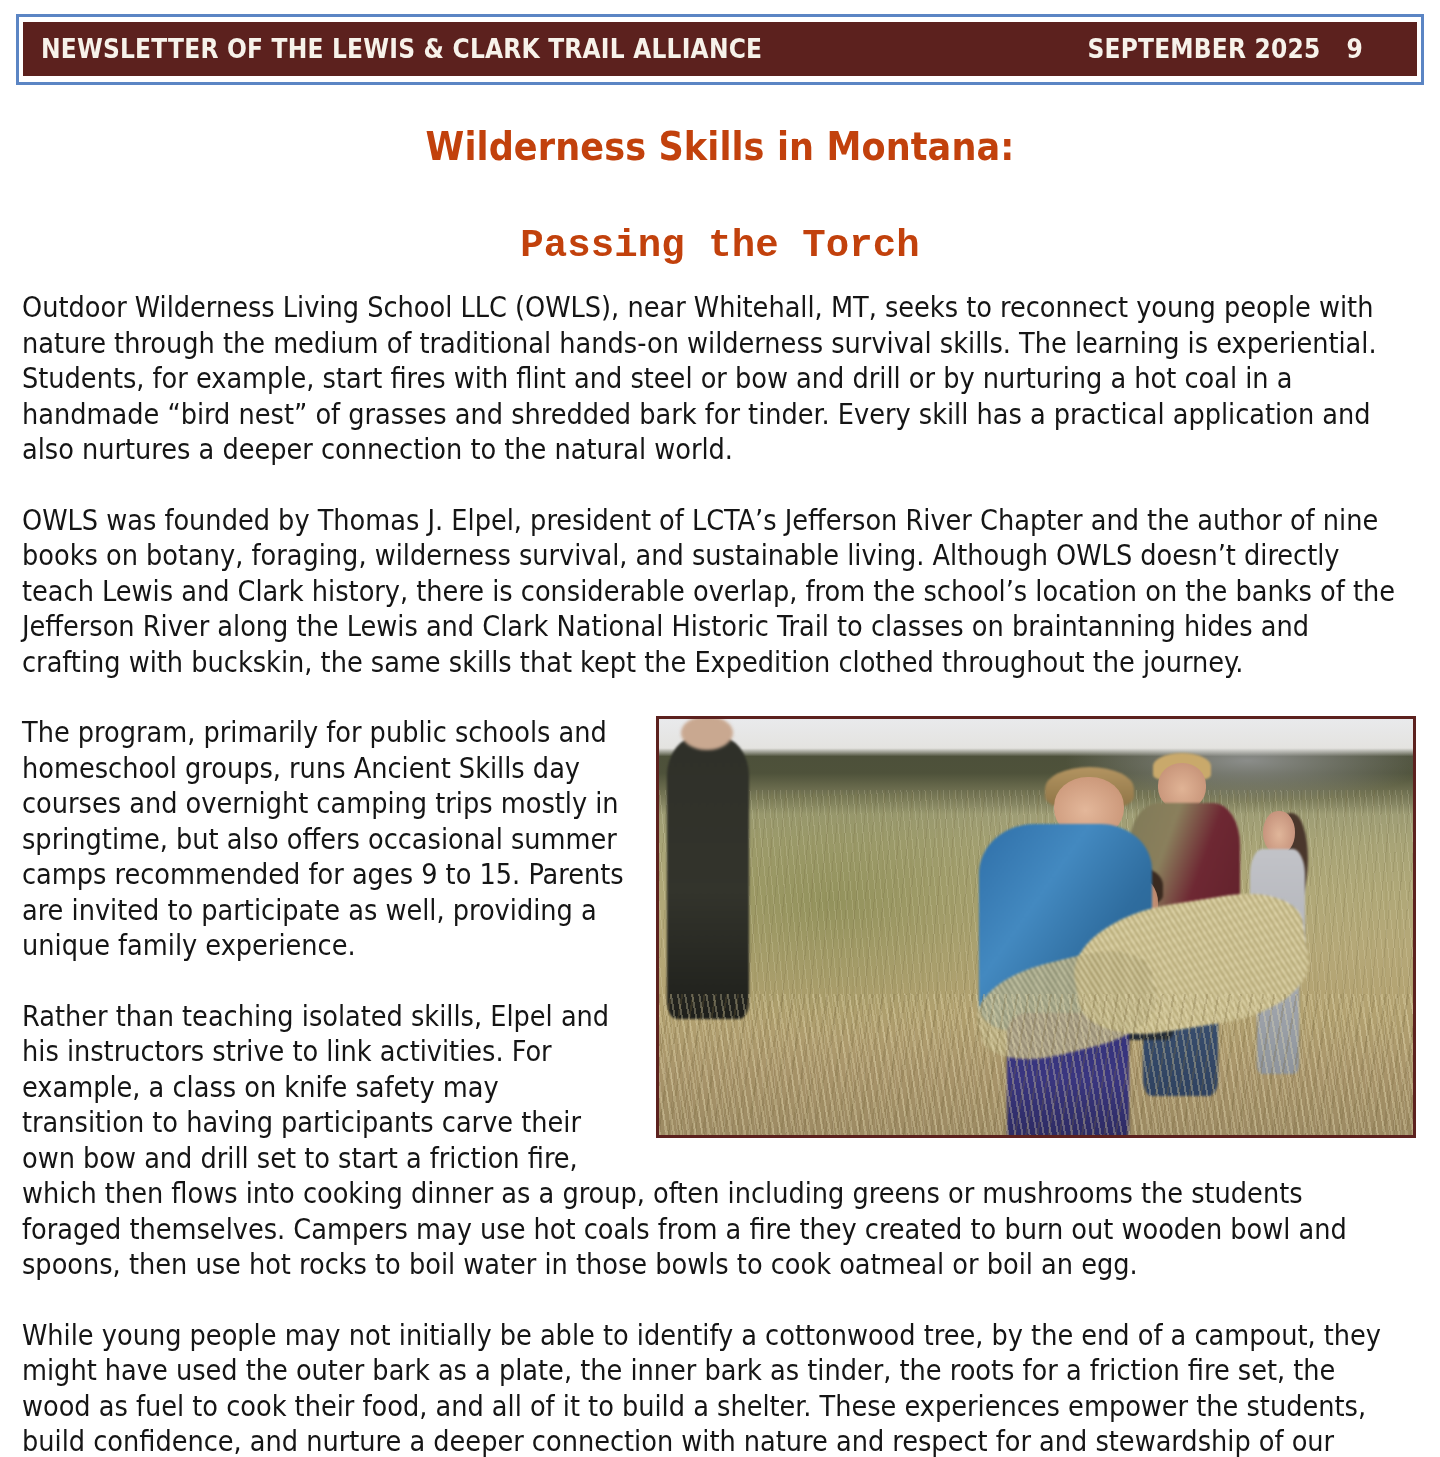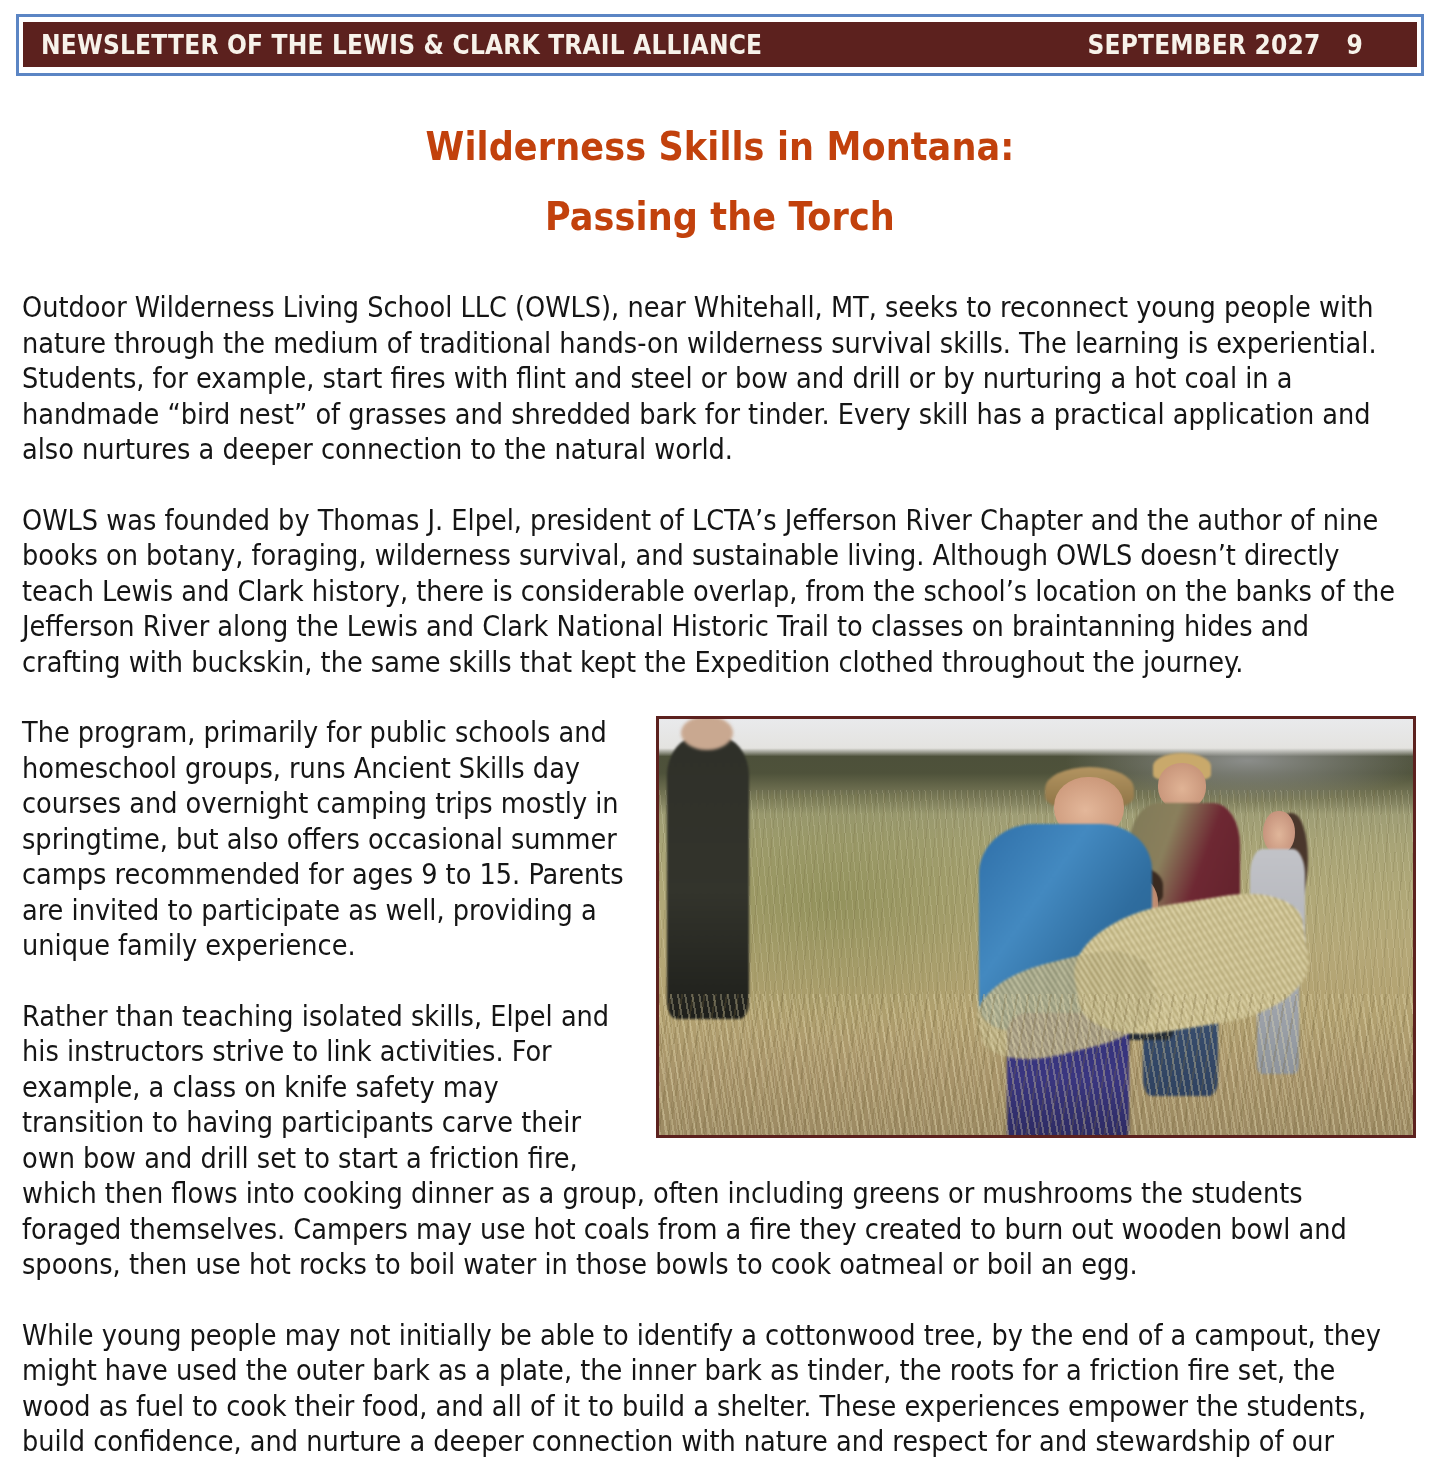--- a/index.html
+++ b/index.html
@@ -15,21 +15,21 @@
     font-family: "DejaVu Sans Condensed", "Liberation Sans Narrow", "Liberation Sans", sans-serif;
     overflow: hidden;
   }
 
   
   .header-outer {
     position: absolute;
     left: 16px;
     top: 14px;
     width: 1408px;
-    height: 62px;
+    height: 71px;
     box-sizing: border-box;
     border: 3px solid #5b85c4;
     background: #ffffff;
     padding: 5px 4px 6px 4px;
   }
   .header-bar {
     width: 100%;
     height: 100%;
     box-sizing: border-box;
     background: #5c211e;
@@ -60,21 +60,21 @@
     position: absolute;
     width: 100%;
     text-align: center;
     color: #c2410c;
     font-weight: bold;
     font-size: 39px;
     letter-spacing: 0.1px;
     font-family: "DejaVu Sans Condensed", "Liberation Sans Narrow", "Liberation Sans", sans-serif;
   }
   .article-title { top: 124px; }
-  .article-subtitle { top: 194px; }
+  .article-subtitle { top: 224px; font-family: Liberation Mono, monospace; }
 
   
   .body-wrap {
     position: absolute;
     left: 22px;
     top: 290px;
     width: 1394px;
     font-size: 28.5px;
     line-height: 35.5px;
     color: #151515;
@@ -338,21 +338,21 @@
         rgba(0,0,0,0) 11px);
   }
 </style>
 </head>
 <body>
 
 <div class="header-outer">
   <div class="header-bar">
     <span class="header-title">NEWSLETTER OF THE LEWIS &amp; CLARK TRAIL ALLIANCE</span>
     <span class="header-right">
-      <span>SEPTEMBER 2027</span>
+      <span>SEPTEMBER 2025</span>
       <span>9</span>
     </span>
   </div>
 </div>
 
 <div class="article-title">Wilderness Skills in Montana:</div>
 <div class="article-subtitle">Passing the Torch</div>
 
 <div class="body-wrap">
 

